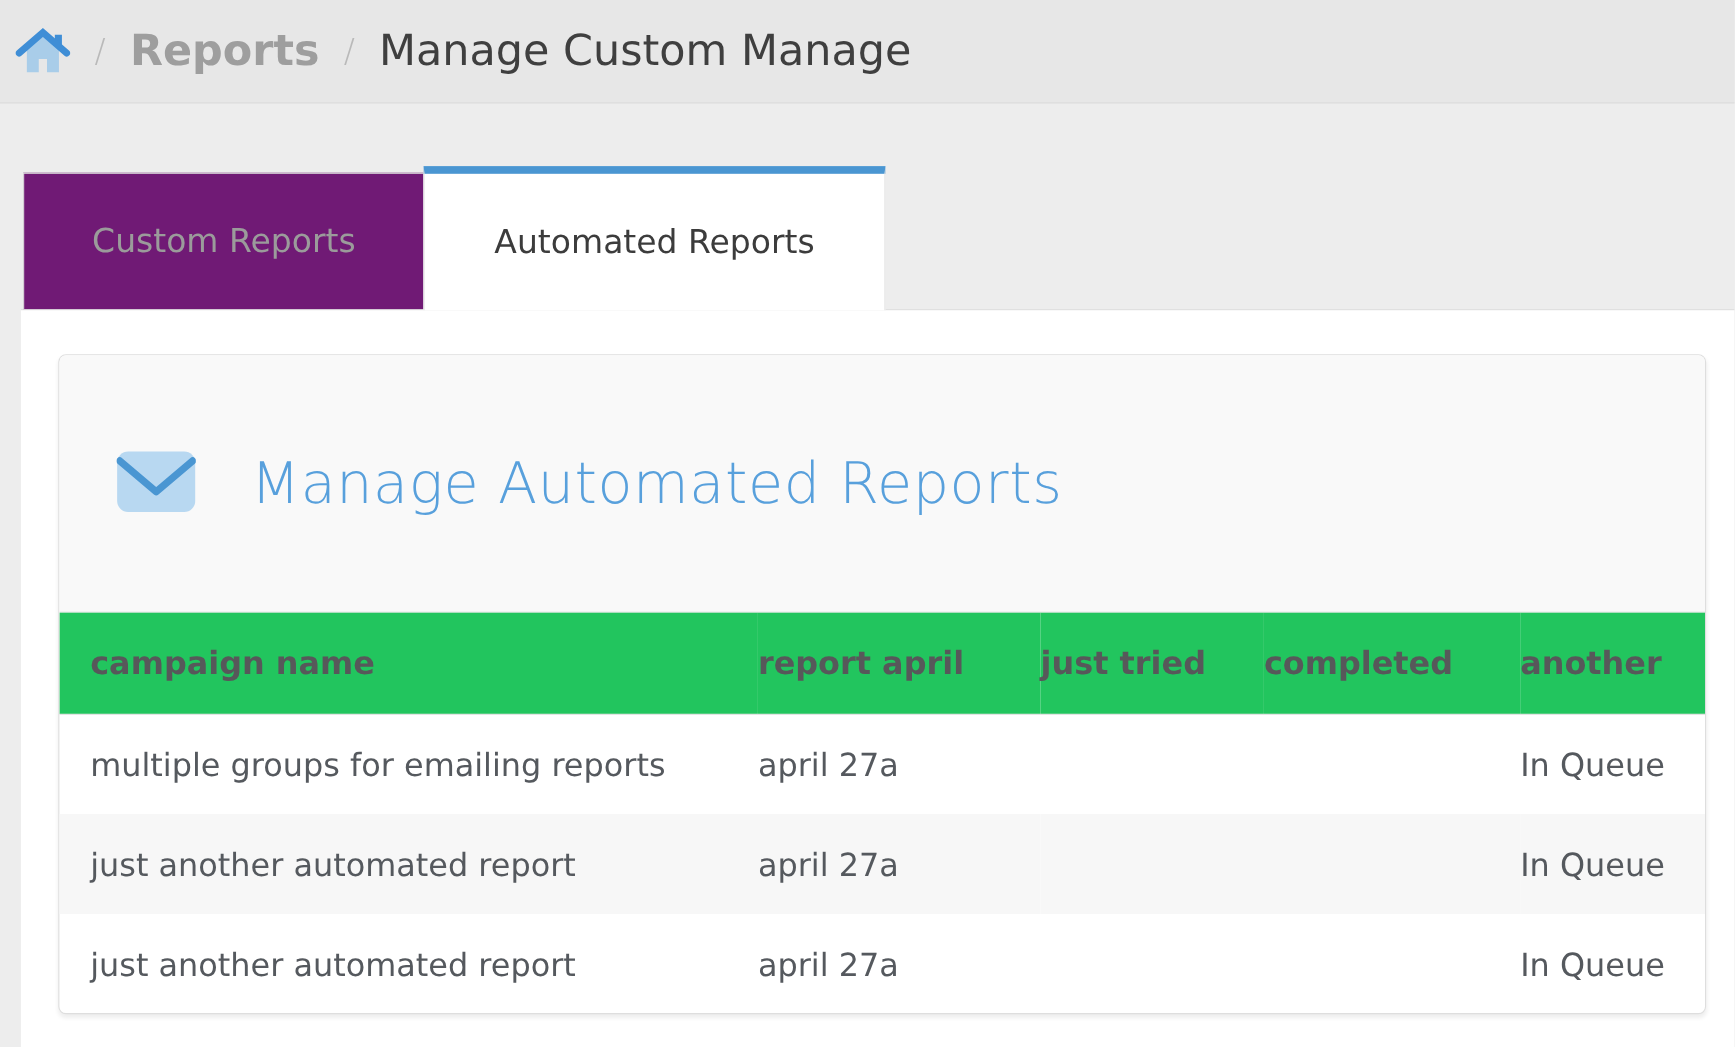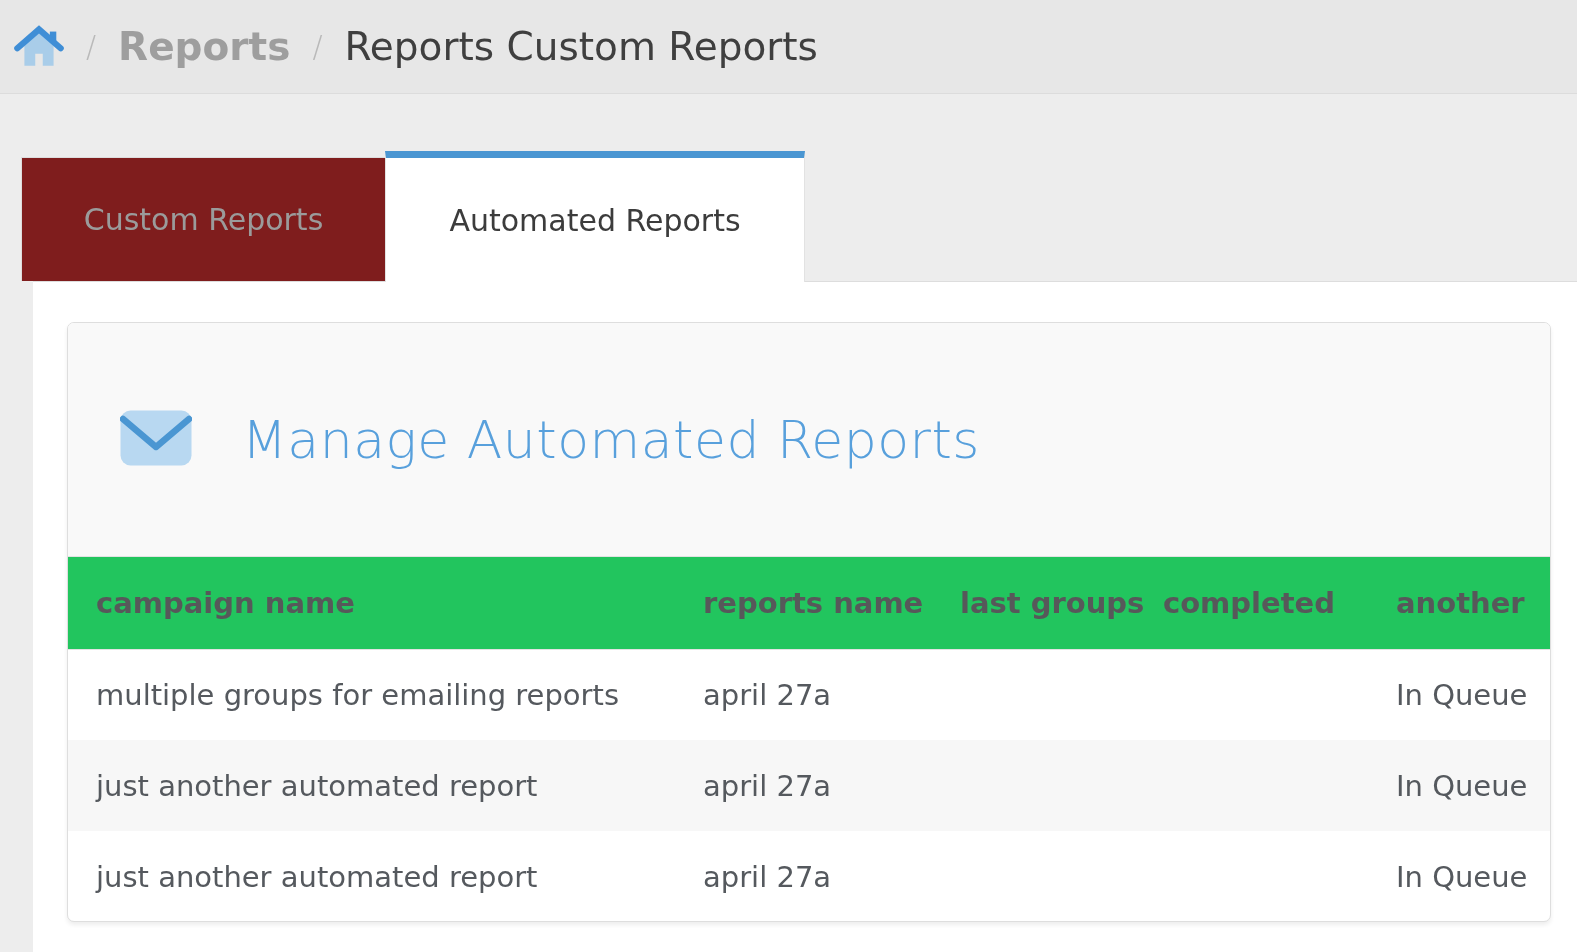--- a/index.html
+++ b/index.html
@@ -42,40 +42,40 @@
   .tab {
     display: flex;
     align-items: center;
     justify-content: center;
     font-size: 30px;
     cursor: pointer;
   }
   .tab-inactive {
     width: 364px;
     height: 124px;
-    background: #7f1d1d;
+    background: #701a75;
     border-top: 1px solid #ddd;
     border-left: 1px solid #ddd;
     color: #9b9b9b;
     margin-top: 35px;
   }
   .tab-active {
     width: 420px;
     height: 131px;
     background: #ffffff;
     border-top: 7px solid #4a96d2;
     border-left: 1px solid #e2e2e2;
     border-right: 1px solid #e2e2e2;
     color: #3c3c3c;
     margin-bottom: -1px;
   }
 
   
   .content {
-    margin-left: 33px;
+    margin-left: 19px;
     height: 671px;
     background: #ffffff;
     border-top: 1px solid #ddd;
     position: relative;
     z-index: 1;
   }
 
   
   .panel {
     margin: 40px 26px 0 34px;
@@ -138,21 +138,21 @@
       <svg width="50" height="50" viewBox="0 0 24 24">
         <path d="M5 11.2 L12 5.4 L19 11.2 V21 H13.8 V15.2 H10.2 V21 H5 Z" fill="#a9cde9"></path>
         <rect x="17.2" y="4.6" width="3.1" height="5" fill="#3f8ed6"></rect>
         <path d="M1.6 12.6 L12 3.6 L22.4 12.6" stroke="#3f8ed6" stroke-width="3" fill="none" stroke-linecap="round"></path>
       </svg>
     </span>
   </span>
   <span class="crumb-sep">/</span>
   <span class="crumb-parent">Reports</span>
   <span class="crumb-sep">/</span>
-  <span class="crumb-current">Reports Custom Reports</span>
+  <span class="crumb-current">Manage Custom Manage</span>
 </header>
 
 <nav class="tabs-row">
   <div class="tab tab-inactive">
     <span>Custom Reports</span>
   </div>
   <div class="tab tab-active">
     <span>Automated Reports</span>
   </div>
 </nav>
@@ -174,22 +174,22 @@
       <colgroup>
         <col style="width:635px">
           <col style="width:257px">
           <col style="width:203px">
           <col style="width:233px">
           <col>
       </colgroup>
       <thead>
         <tr>
           <th>campaign name</th>
-          <th>reports name</th>
-          <th>last groups</th>
+          <th>report april</th>
+          <th>just tried</th>
           <th>completed</th>
           <th>another</th>
         </tr>
       </thead>
       <tbody>
         <tr>
           <td>multiple groups for emailing reports</td>
           <td>april 27a</td>
           <td></td>
           <td></td>

